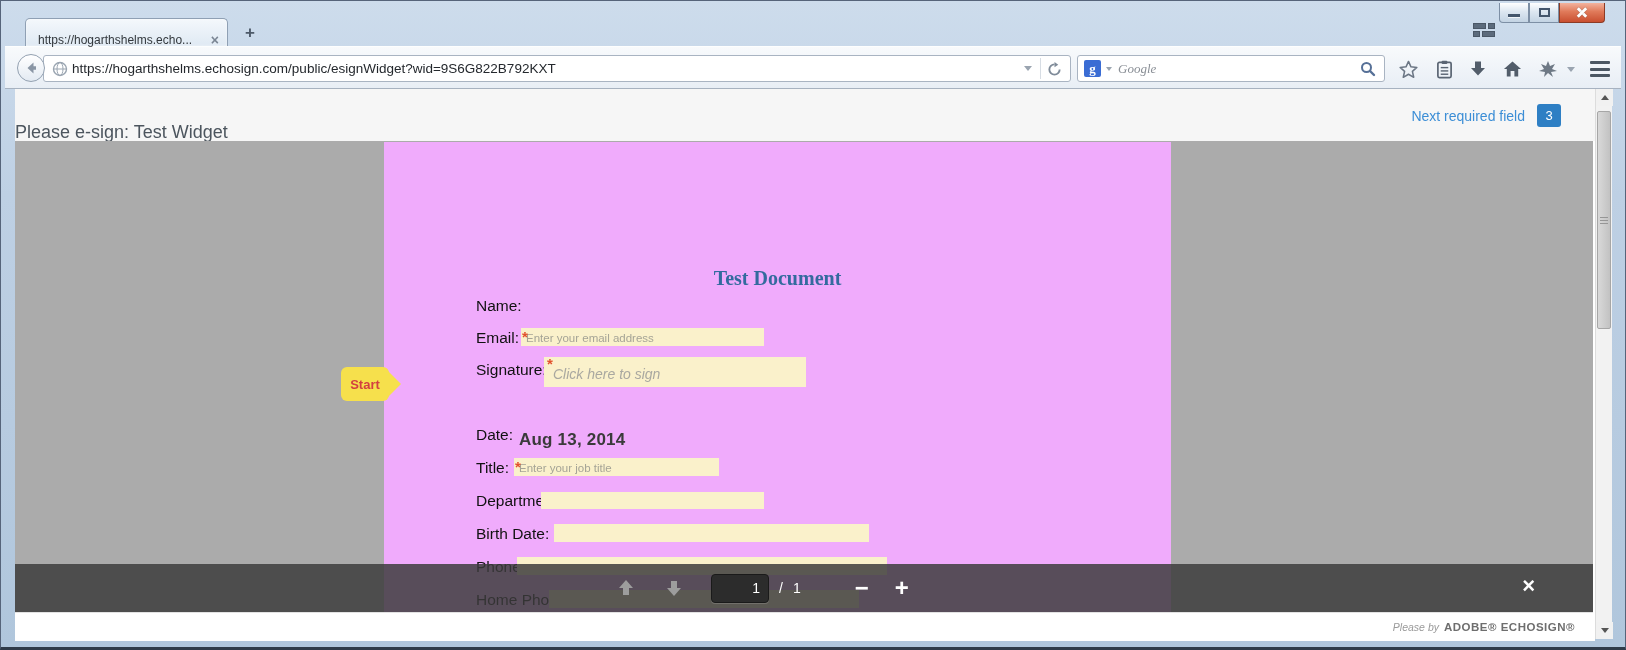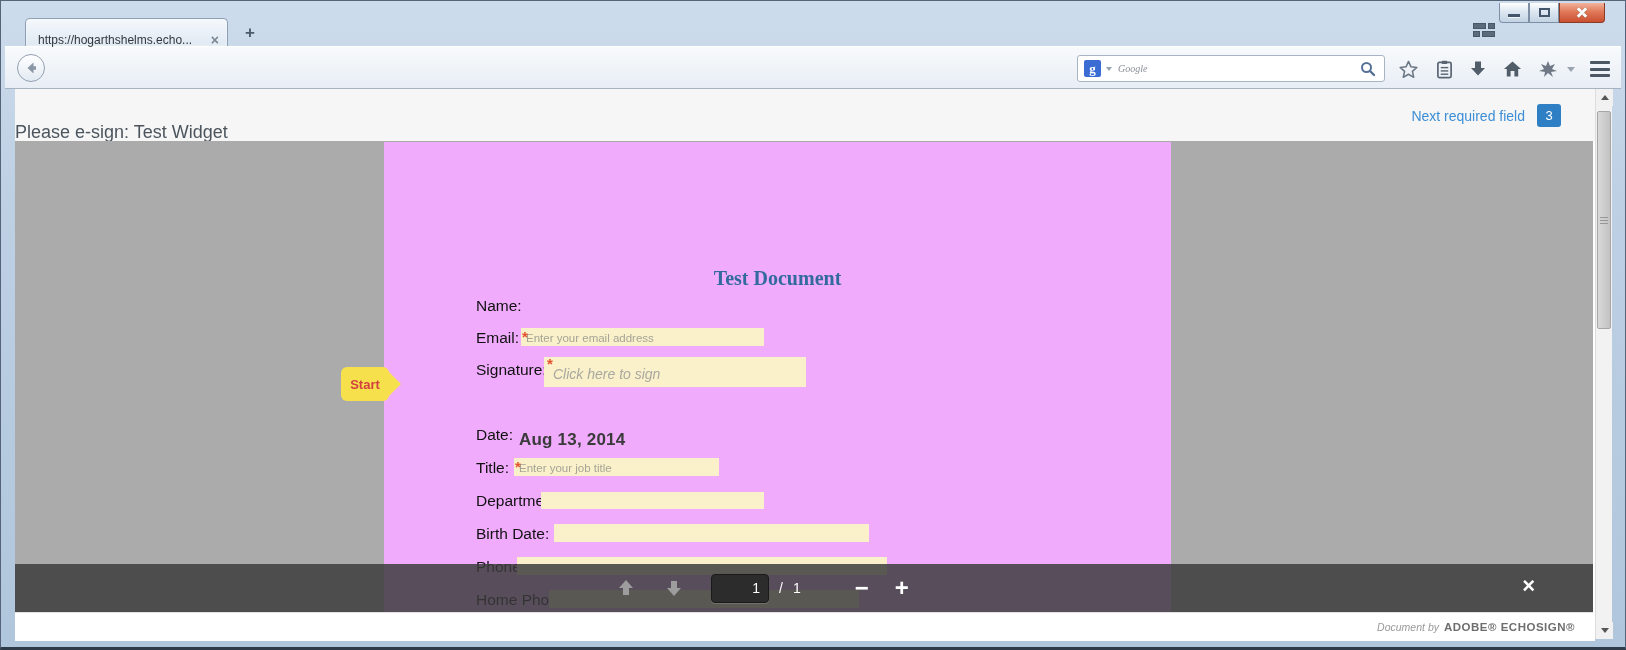--- a/index.html
+++ b/index.html
@@ -85,21 +85,21 @@
     background:#fff; border:1px solid #a9b4c2; border-radius:3px;
     display:flex; align-items:center; padding:0 8px 0 6px;
   }
   .engine-icon {
     width:17px; height:17px; border-radius:2px; background:#3a6cd4;
     color:#fff; font-family:"Liberation Serif", serif; font-size:13px; font-weight:bold;
     display:flex; align-items:center; justify-content:center; line-height:1;
   }
   .search-input {
     flex:1; border:none; outline:none; background:transparent;
-    font-style:italic; font-size:10px; color:#555; font-family:"Liberation Serif", serif;
+    font-style:italic; font-size:13px; color:#555; font-family:"Liberation Serif", serif;
   }
   .search-input::placeholder { color:#8a8f96; font-style:italic; }
 
   .caret-down { width:0; height:0; border-left:4px solid transparent; border-right:4px solid transparent; border-top:5px solid #9aa4b0; display:inline-block; }
   .toolbtn { position:absolute; top:10px; width:26px; height:24px; display:flex; align-items:center; justify-content:center; cursor:default; }
   .hamburger { display:flex; flex-direction:column; gap:3.5px; }
   .hamburger i { width:20px; height:3px; background:#4c5763; border-radius:1px; }
 
   
   .content {
@@ -226,20 +226,37 @@
   </div>
   <div class="new-tab">+</div>
 
   <div class="navbar">
     <div class="back-btn">
       <svg width="16" height="16" viewBox="0 0 16 16">
         <path d="M10.5 2.5 L4.5 8 L10.5 13.5 L10.5 9.8 L13 9.8 L13 6.2 L10.5 6.2 Z" fill="#8a96a5"></path>
       </svg>
     </div>
 
+    <div class="urlbar">
+      <span class="globe">
+        <svg width="16" height="16" viewBox="0 0 16 16">
+          <circle cx="8" cy="8" r="6.5" fill="none" stroke="#9aa5b1" stroke-width="1.4"></circle>
+          <ellipse cx="8" cy="8" rx="3" ry="6.5" fill="none" stroke="#9aa5b1" stroke-width="1"></ellipse>
+          <line x1="1.5" y1="8" x2="14.5" y2="8" stroke="#9aa5b1" stroke-width="1"></line>
+        </svg>
+      </span>
+      <input class="url-input" readonly="" value="https://hogarthshelms.echosign.com/public/esignWidget?wid=9S6G822B792KXT" style="">
+      <span class="caret-down url-caret"></span>
+      <span class="reload-btn">
+        <svg width="15" height="15" viewBox="0 0 16 16">
+          <path d="M13.5 8 A5.5 5.5 0 1 1 8 2.5" fill="none" stroke="#7f8b99" stroke-width="2"></path>
+          <path d="M8 0 L12 2.8 L8 5.6 Z" fill="#7f8b99"></path>
+        </svg>
+      </span>
+    </div>
 
     <div class="searchbar">
       <span class="engine-icon">g</span>
       <span class="caret-down" style="margin:0 6px 0 5px; border-left-width:3.5px; border-right-width:3.5px; border-top-width:4px;"></span>
       <input class="search-input" placeholder="Google" style="">
       <svg width="16" height="16" viewBox="0 0 16 16">
         <circle cx="6.5" cy="6.5" r="4.5" fill="none" stroke="#567097" stroke-width="2"></circle>
         <line x1="10" y1="10" x2="14" y2="14" stroke="#567097" stroke-width="2.4" stroke-linecap="round"></line>
       </svg>
     </div>
@@ -358,21 +375,21 @@
         <input class="page-input" readonly="" value="1" style="">
         <span class="page-total">/</span>
         <span class="page-total">1</span>
         <span class="zoom-btn" style="margin-left:28px;">−</span>
         <span class="zoom-btn">+</span>
       </div>
       <span class="pager-close">×</span>
     </div>
 
     <div class="esign-footer">
-      <span class="powered">Document by</span>
+      <span class="powered">Please by</span>
       <span class="brand">ADOBE® ECHOSIGN®</span>
     </div>
   </div>
 
   <div class="scrollbar">
     <div class="sb-btn sb-up">
         <span class="tri-up"></span>
       </div>
     <div class="sb-thumb">
         <i></i>

